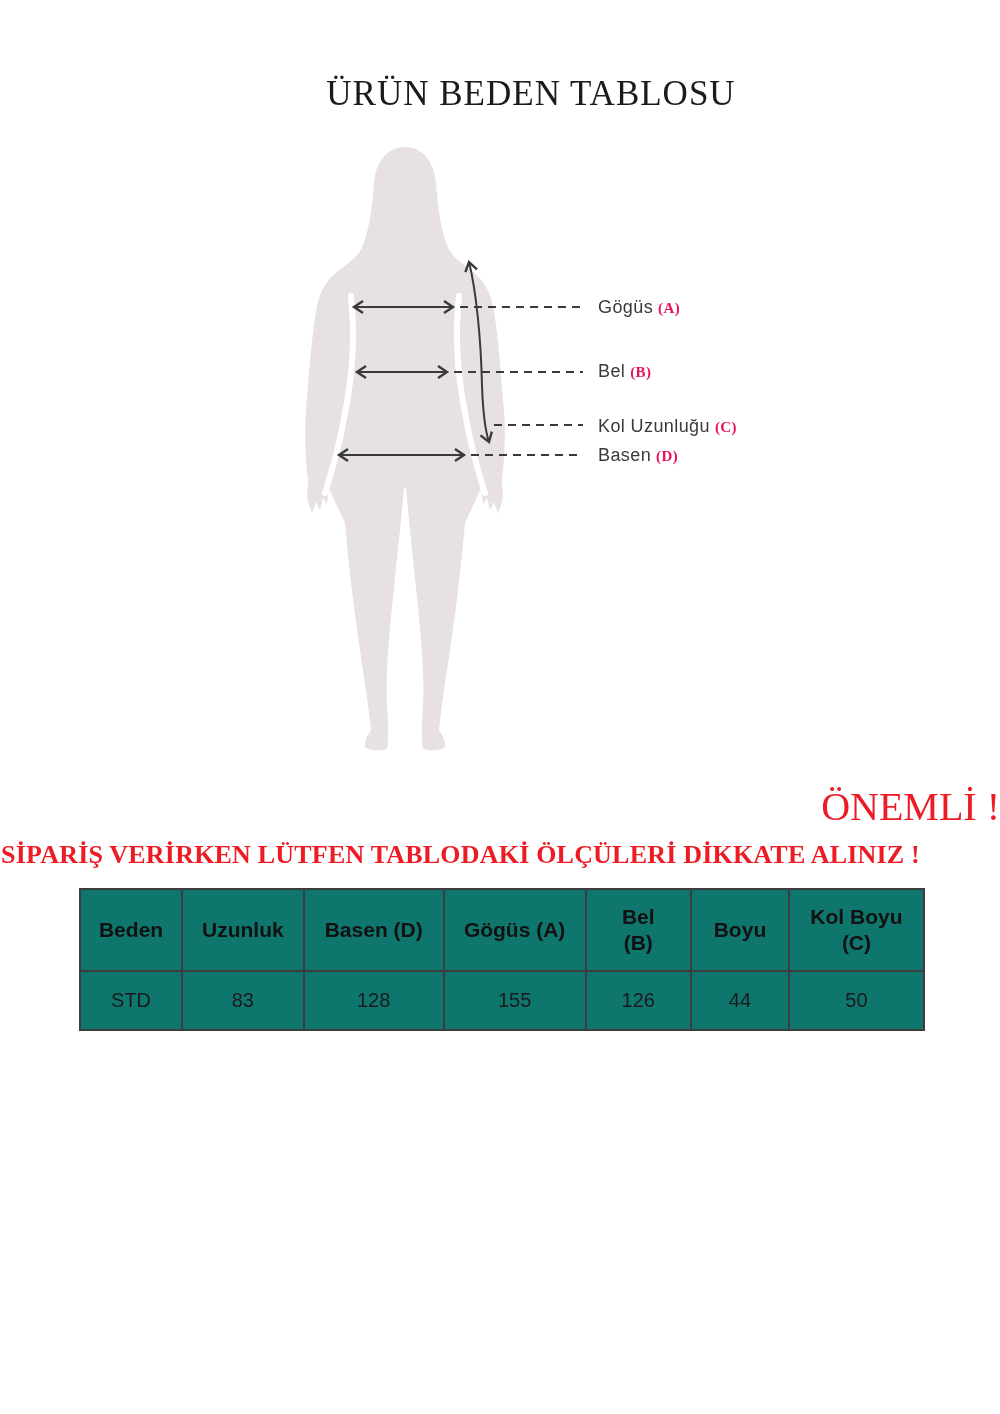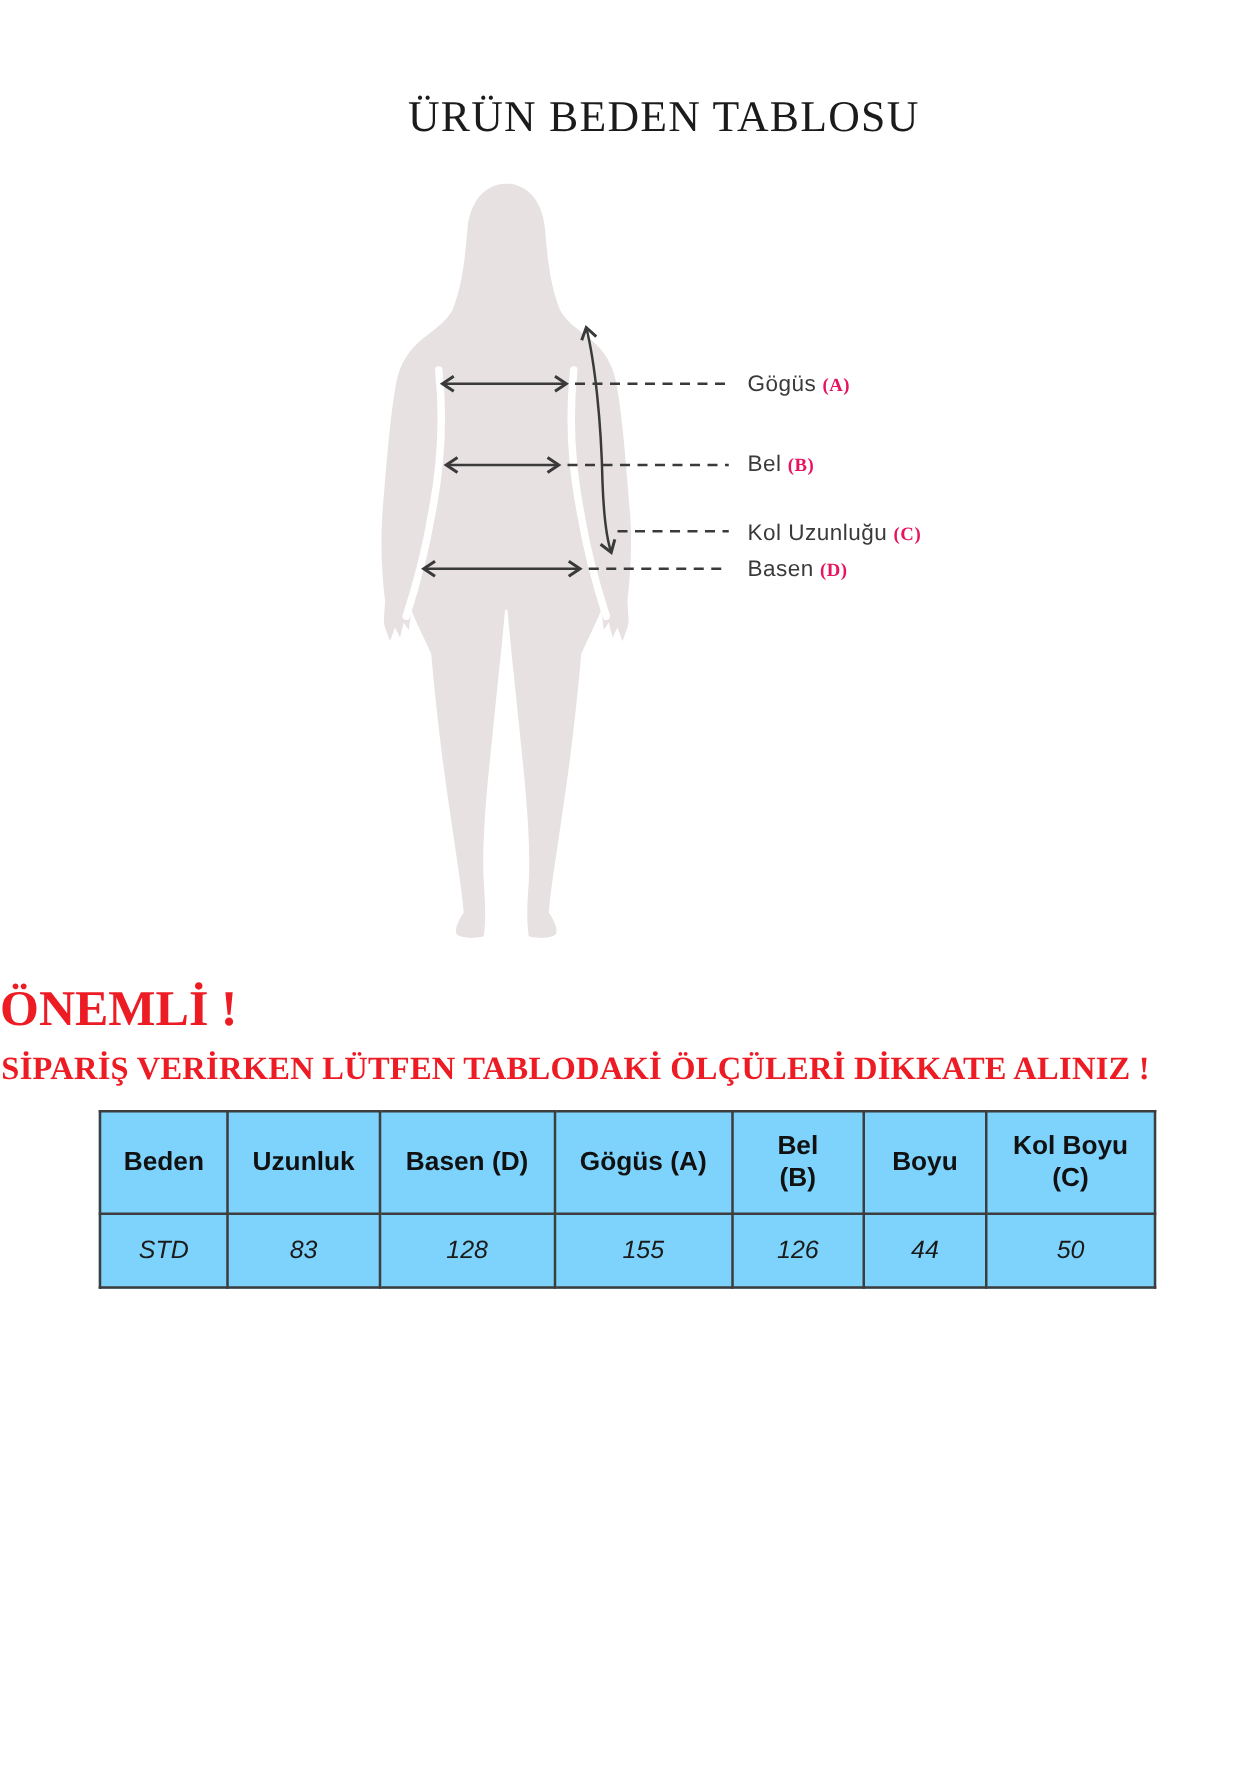--- a/index.html
+++ b/index.html
@@ -24,48 +24,48 @@
     font-size:18px;letter-spacing:0.4px;color:#3a3a3a;
     white-space:nowrap;
   }
   .measure-label .ltr{
     font-family:"Liberation Serif",serif;
     font-weight:bold;font-size:15px;
     color:#e8125f;margin-left:5px;
   }
   .important-heading{
     position:absolute;top:783px;left:0;width:1000px;
-    text-align:left;
+    text-align:right;
     font-family:"Liberation Serif",serif;
-    font-weight:bold;font-size:40px;color:#ed1c24;
+    font-weight:normal;font-size:40px;color:#ed1c24;
   }
   .warning-line{
     position:absolute;top:840px;left:0;width:921px;
     text-align:center;
     font-family:"Liberation Serif",serif;
     font-weight:bold;font-size:26px;color:#ed1c24;
     letter-spacing:0.2px;
   }
   .size-table{
     position:absolute;left:79px;top:888px;width:846px;
     border-collapse:collapse;table-layout:fixed;
-    background:#7dd3fc;
+    background:#0f766e;
   }
   .size-table th,.size-table td{
     border:2px solid #3d3d3d;
     text-align:center;vertical-align:middle;
     color:#111;
   }
   .size-table th{
     height:78px;font-size:21px;font-weight:bold;
     white-space:pre-line;line-height:26px;
   }
   .size-table td{
     height:55px;font-size:20px;font-weight:normal;
-    font-stretch:condensed;color:#1a1a1a;font-style:italic;
+    font-stretch:condensed;color:#1a1a1a;
   }
 </style>
 </head>
 <body>
 
 <div class="page">
 
   <div class="page-title">ÜRÜN BEDEN TABLOSU</div>
 
   <svg class="figure-svg" width="297" height="618" viewBox="0 0 297 618" xmlns="http://www.w3.org/2000/svg">

